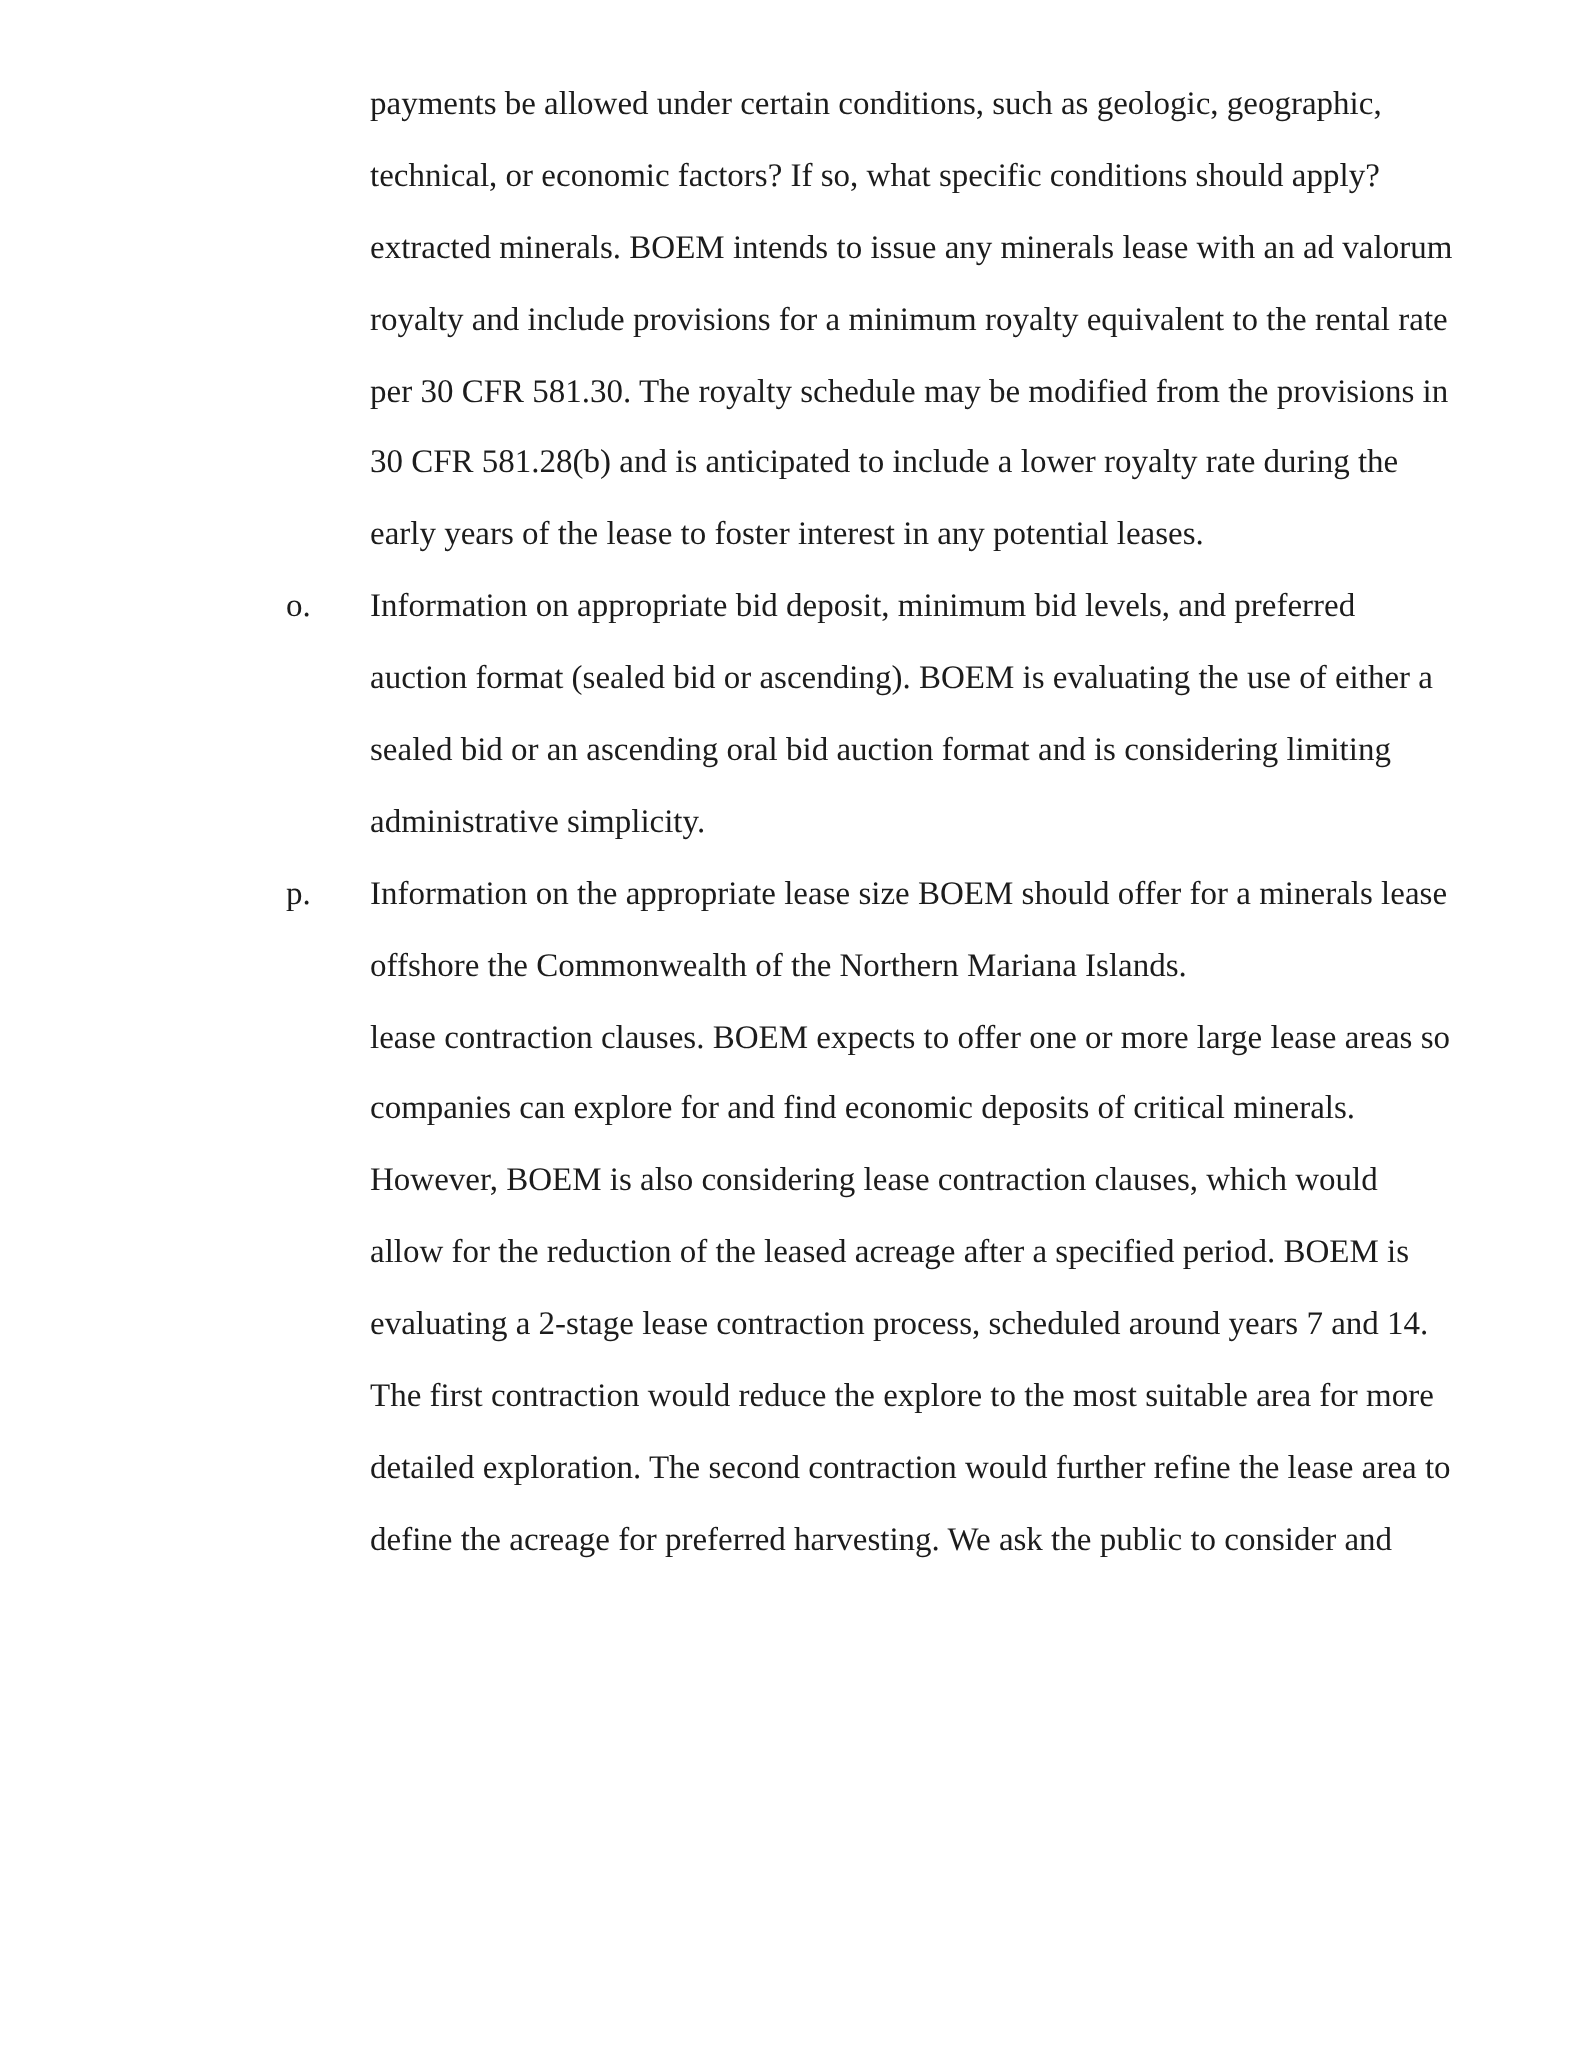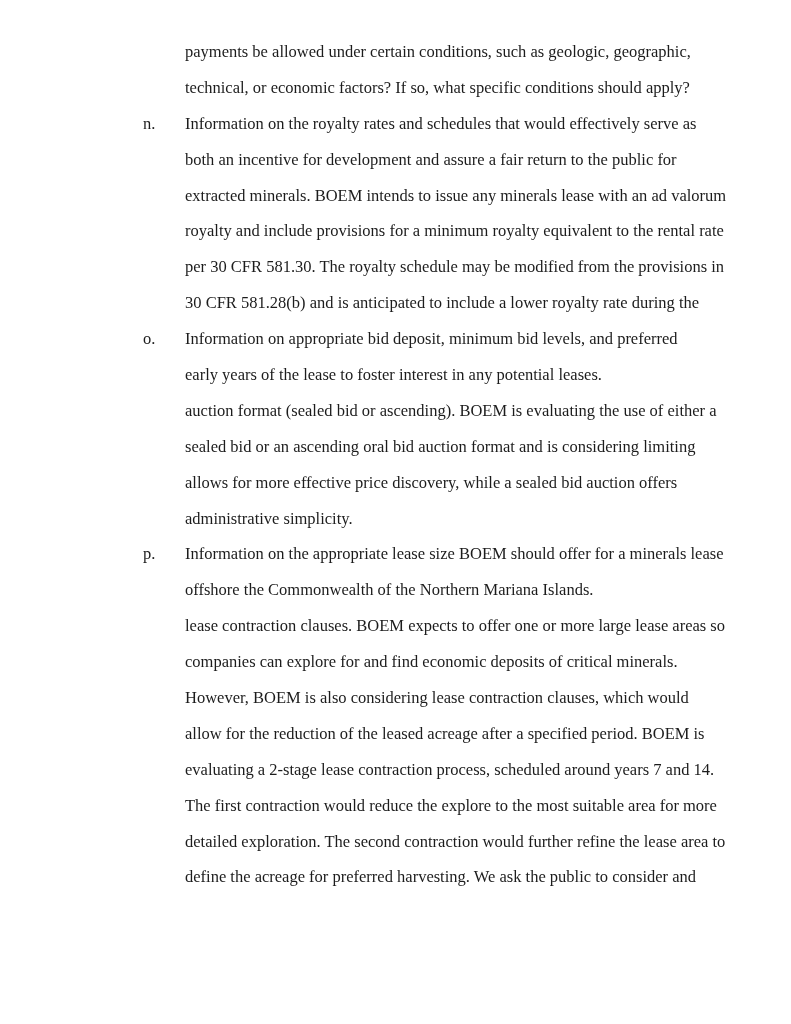--- a/index.html
+++ b/index.html
@@ -38,32 +38,29 @@
 </style>
 </head>
 <body>
 
 <div class="page">
   <div class="content">
 
     <div class="line cont"><span>payments be allowed under certain conditions, such as geologic, geographic,</span></div>
     <div class="line cont"><span>technical, or economic factors? If so, what specific conditions should apply?</span></div>
 
-    <div class="line"><span class="marker">n.</span><span>Information on the royalty rates and schedules that would effectively serve as</span></div>
-    <div class="line cont"><span>both an incentive for development and assure a fair return to the public for</span></div>
     <div class="line cont"><span>extracted minerals. BOEM intends to issue any minerals lease with an ad valorum</span></div>
     <div class="line cont"><span>royalty and include provisions for a minimum royalty equivalent to the rental rate</span></div>
     <div class="line cont"><span>per 30 CFR 581.30. The royalty schedule may be modified from the provisions in</span></div>
     <div class="line cont"><span>30 CFR 581.28(b) and is anticipated to include a lower royalty rate during the</span></div>
+    <div class="line cont"><span>early years of the lease to foster interest in any potential leases.</span></div>
+
     <div class="line"><span class="marker">o.</span><span>Information on appropriate bid deposit, minimum bid levels, and preferred</span></div>
-
-    <div class="line cont"><span>early years of the lease to foster interest in any potential leases.</span></div>
     <div class="line cont"><span>auction format (sealed bid or ascending). BOEM is evaluating the use of either a</span></div>
     <div class="line cont"><span>sealed bid or an ascending oral bid auction format and is considering limiting</span></div>
-    <div class="line cont"><span>allows for more effective price discovery, while a sealed bid auction offers</span></div>
     <div class="line cont"><span>administrative simplicity.</span></div>
 
     <div class="line"><span class="marker">p.</span><span>Information on the appropriate lease size BOEM should offer for a minerals lease</span></div>
     <div class="line cont"><span>offshore the Commonwealth of the Northern Mariana Islands.</span></div>
 
     <div class="line cont"><span>lease contraction clauses. BOEM expects to offer one or more large lease areas so</span></div>
     <div class="line cont"><span>companies can explore for and find economic deposits of critical minerals.</span></div>
     <div class="line cont"><span>However, BOEM is also considering lease contraction clauses, which would</span></div>
     <div class="line cont"><span>allow for the reduction of the leased acreage after a specified period. BOEM is</span></div>
     <div class="line cont"><span>evaluating a 2-stage lease contraction process, scheduled around years 7 and 14.</span></div>

